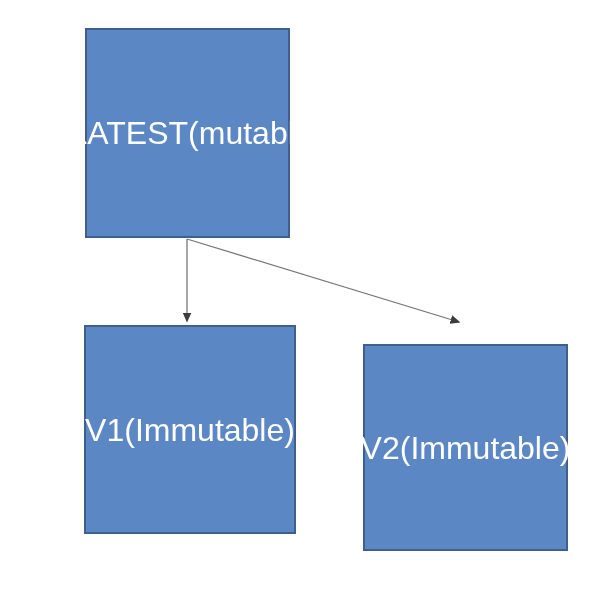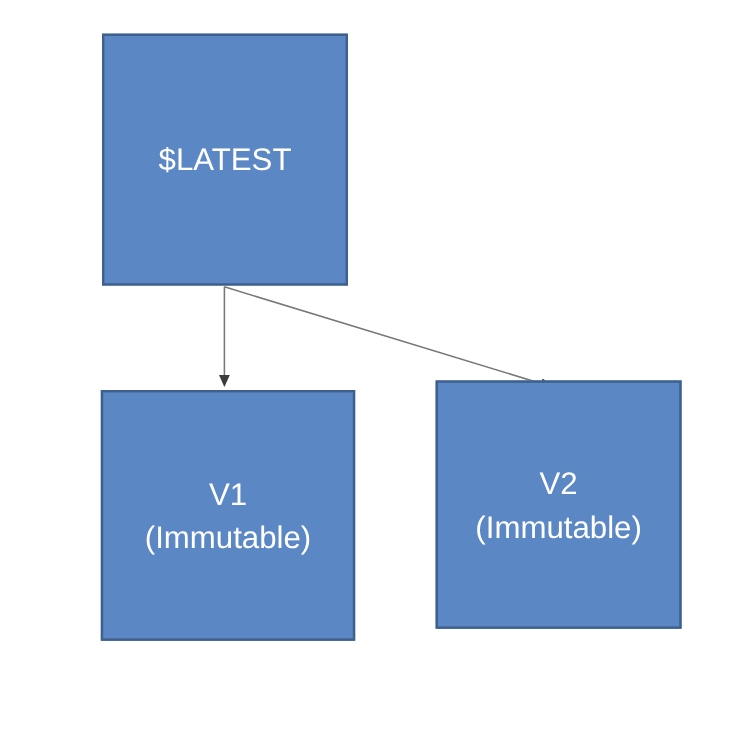--- a/index.html
+++ b/index.html
@@ -21,32 +21,32 @@
     height:612px;
     background:var(--canvas-bg);
     overflow:hidden;
   }
   .node{
     position:absolute;
     background:var(--node-fill);
     border:2px solid var(--node-border);
     box-sizing:border-box;
     display:flex;
-    flex-direction:column;
+    flex-direction:row;
     align-items:center;
     justify-content:center;
     color:var(--node-text);
-    font-size:26px;
+    font-size:32px;
     line-height:36px;
     text-align:center;
     user-select:none;
   }
   .node-latest{left:85px;top:28px;width:205px;height:210px;}
   .node-v1{left:84px;top:325px;width:212px;height:209px;}
-  .node-v2{left:363px;top:317px;width:205px;height:207px;}
+  .node-v2{left:363px;top:344px;width:205px;height:207px;}
   svg.edges{
     position:absolute;
     left:0;top:0;
     width:614px;height:612px;
     pointer-events:none;
   }
   svg.edges line{
     stroke:var(--arrow-line);
     stroke-width:1.3;
   }
@@ -61,20 +61,21 @@
       <marker id="arrowhead" markerWidth="10" markerHeight="9" refX="8.5" refY="4.5" orient="auto" markerUnits="userSpaceOnUse">
         <path d="M0,0 L10,4.5 L0,9 Z" fill="var(--arrow-head)"></path>
       </marker>
     </defs>
     <line x1="187" y1="239" x2="187" y2="321" marker-end="url(#arrowhead)"></line>
     <line x1="187" y1="239" x2="459" y2="322" marker-end="url(#arrowhead)"></line>
   </svg>
 
   <div class="node node-latest">
     <span>$LATEST</span>
+    <span>(mutable)</span>
   </div>
 
   <div class="node node-v1">
     <span>V1</span>
     <span>(Immutable)</span>
   </div>
 
   <div class="node node-v2">
     <span>V2</span>
     <span>(Immutable)</span>

